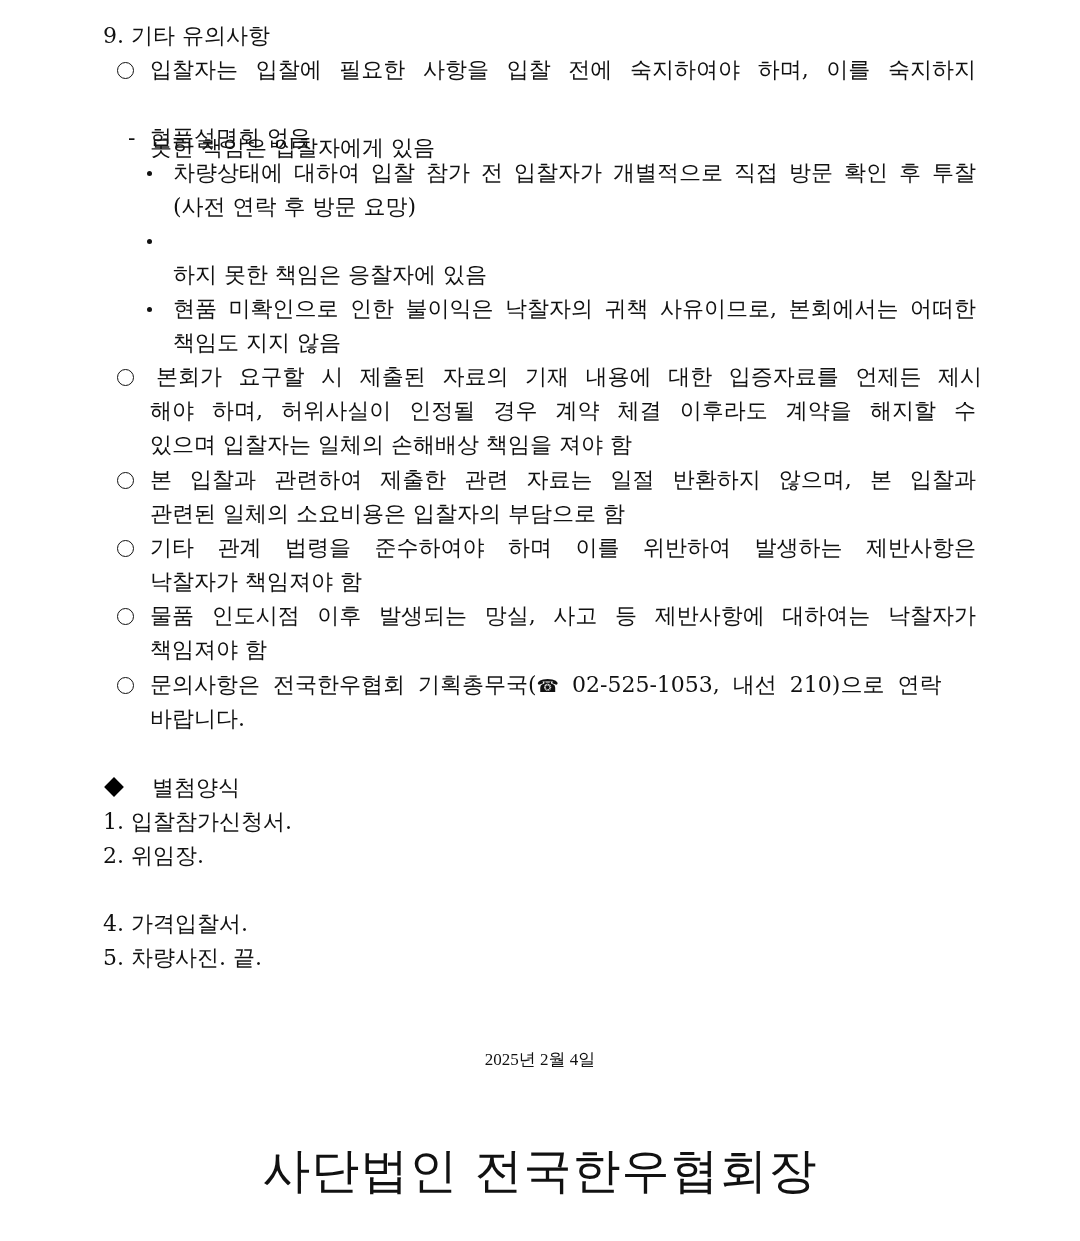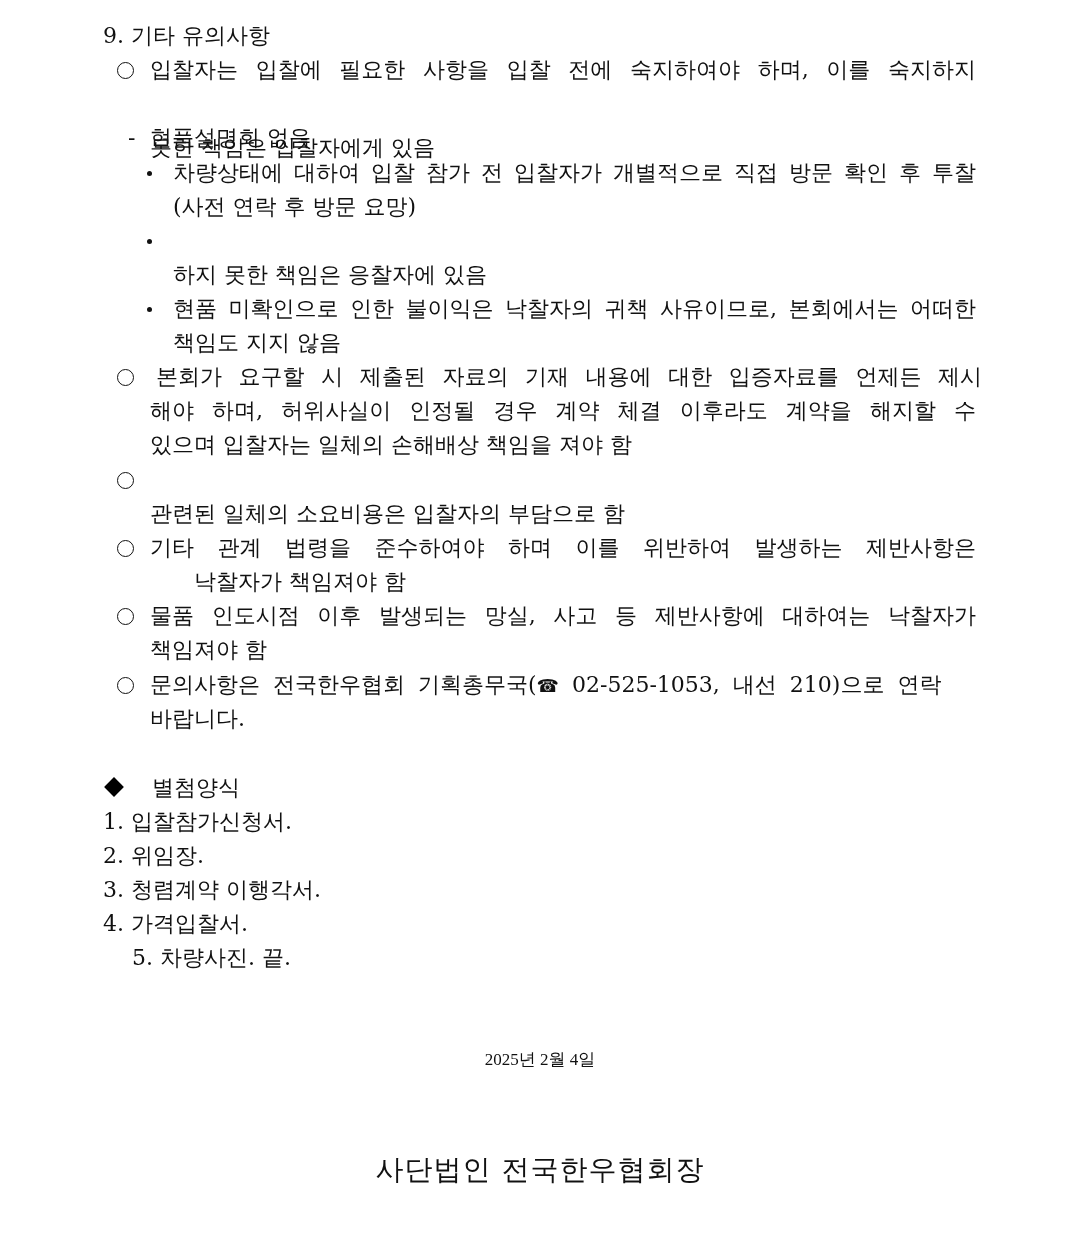--- a/index.html
+++ b/index.html
@@ -25,21 +25,21 @@
       position: absolute; width: 14px; height: 14px; background: #000;
       transform: rotate(45deg);
     }
     .date {
       position: absolute; left: 0; width: 1080px; text-align: center;
       font-size: 17px; line-height: 34px; top: 1043px;
       font-family: "Liberation Serif", "DejaVu Serif", serif;
     }
     .org {
       position: absolute; left: 0; width: 1080px; text-align: center;
-      font-size: 28px; line-height: 50px; top: 1145px; letter-spacing: 1px;
+      font-size: 48px; line-height: 50px; top: 1145px; letter-spacing: 1px;
       font-family: "DejaVu Sans", "Liberation Sans", sans-serif;
     }
     .phone { font-size: 18px; }
   </style>
 </head>
 <body>
 
 <div class="page">
 
   <div class="line" style="left:103px; top:19px;">
@@ -64,25 +64,26 @@
   <div class="dot" style="left:147px; top:307px;"></div>
   <div class="line just" style="left:173px; top:292px; width:803px;">현품 미확인으로 인한 불이익은 낙찰자의 귀책 사유이므로, 본회에서는 어떠한</div>
   <div class="line" style="left:173px; top:326px;">책임도 지지 않음</div>
 
   <div class="circle" style="left:117px; top:369px;"></div>
   <div class="line just" style="left:156px; top:360px; width:826px;">본회가 요구할 시 제출된 자료의 기재 내용에 대한 입증자료를 언제든 제시</div>
   <div class="line just" style="left:150px; top:394px; width:826px;">해야 하며, 허위사실이 인정될 경우 계약 체결 이후라도 계약을 해지할 수</div>
   <div class="line" style="left:150px; top:428px;">있으며 입찰자는 일체의 손해배상 책임을 져야 함</div>
 
   <div class="circle" style="left:117px; top:472px;"></div>
+  <div class="line just" style="left:150px; top:463px; width:826px;">본 입찰과 관련하여 제출한 관련 자료는 일절 반환하지 않으며, 본 입찰과</div>
   <div class="line" style="left:150px; top:497px;">관련된 일체의 소요비용은 입찰자의 부담으로 함</div>
 
   <div class="circle" style="left:117px; top:540px;"></div>
   <div class="line just" style="left:150px; top:531px; width:826px;">기타 관계 법령을 준수하여야 하며 이를 위반하여 발생하는 제반사항은</div>
-  <div class="line" style="left:150px; top:565px;margin-left:44px;">낙찰자가 책임져야 함</div>
+  <div class="line" style="left:150px; top:565px;">낙찰자가 책임져야 함</div>
 
   <div class="circle" style="left:117px; top:608px;"></div>
   <div class="line just" style="left:150px; top:599px; width:826px;">물품 인도시점 이후 발생되는 망실, 사고 등 제반사항에 대하여는 낙찰자가</div>
   <div class="line" style="left:150px; top:633px;">책임져야 함</div>
 
   <div class="circle" style="left:117px; top:677px;"></div>
   <div class="line" style="left:150px; top:668px; width:826px; display:flex; justify-content:space-between; white-space:nowrap;text-align:right;">
     <span style="word-spacing:6px;">
       <span>문의사항은 전국한우협회 기획총무국(</span><span class="phone">☎</span><span> 02-525-1053, 내선 210)으로 연락</span>
     </span>
@@ -93,29 +94,25 @@
   <div class="line" style="left:152px; top:771px;">별첨양식</div>
 
   <div class="line" style="left:103px; top:805px;">
     <span>1.</span>
     <span>입찰참가신청서.</span>
   </div>
   <div class="line" style="left:103px; top:839px;">
     <span>2.</span>
     <span>위임장.</span>
   </div>
-  <div class="line" style="left:103px; top:873px;">
-    <span>3.</span>
-    <span>청렴계약 이행각서.</span>
-  </div>
   <div class="line" style="left:103px; top:907px;">
     <span>4.</span>
     <span>가격입찰서.</span>
   </div>
-  <div class="line" style="left:103px; top:941px;margin-left:29px;">
+  <div class="line" style="left:103px; top:941px;">
     <span>5.</span>
     <span>차량사진. 끝.</span>
   </div>
 
   <div class="date">2025년 2월 4일</div>
 
   <div class="org">사단법인 전국한우협회장</div>
 
 </div>
 

